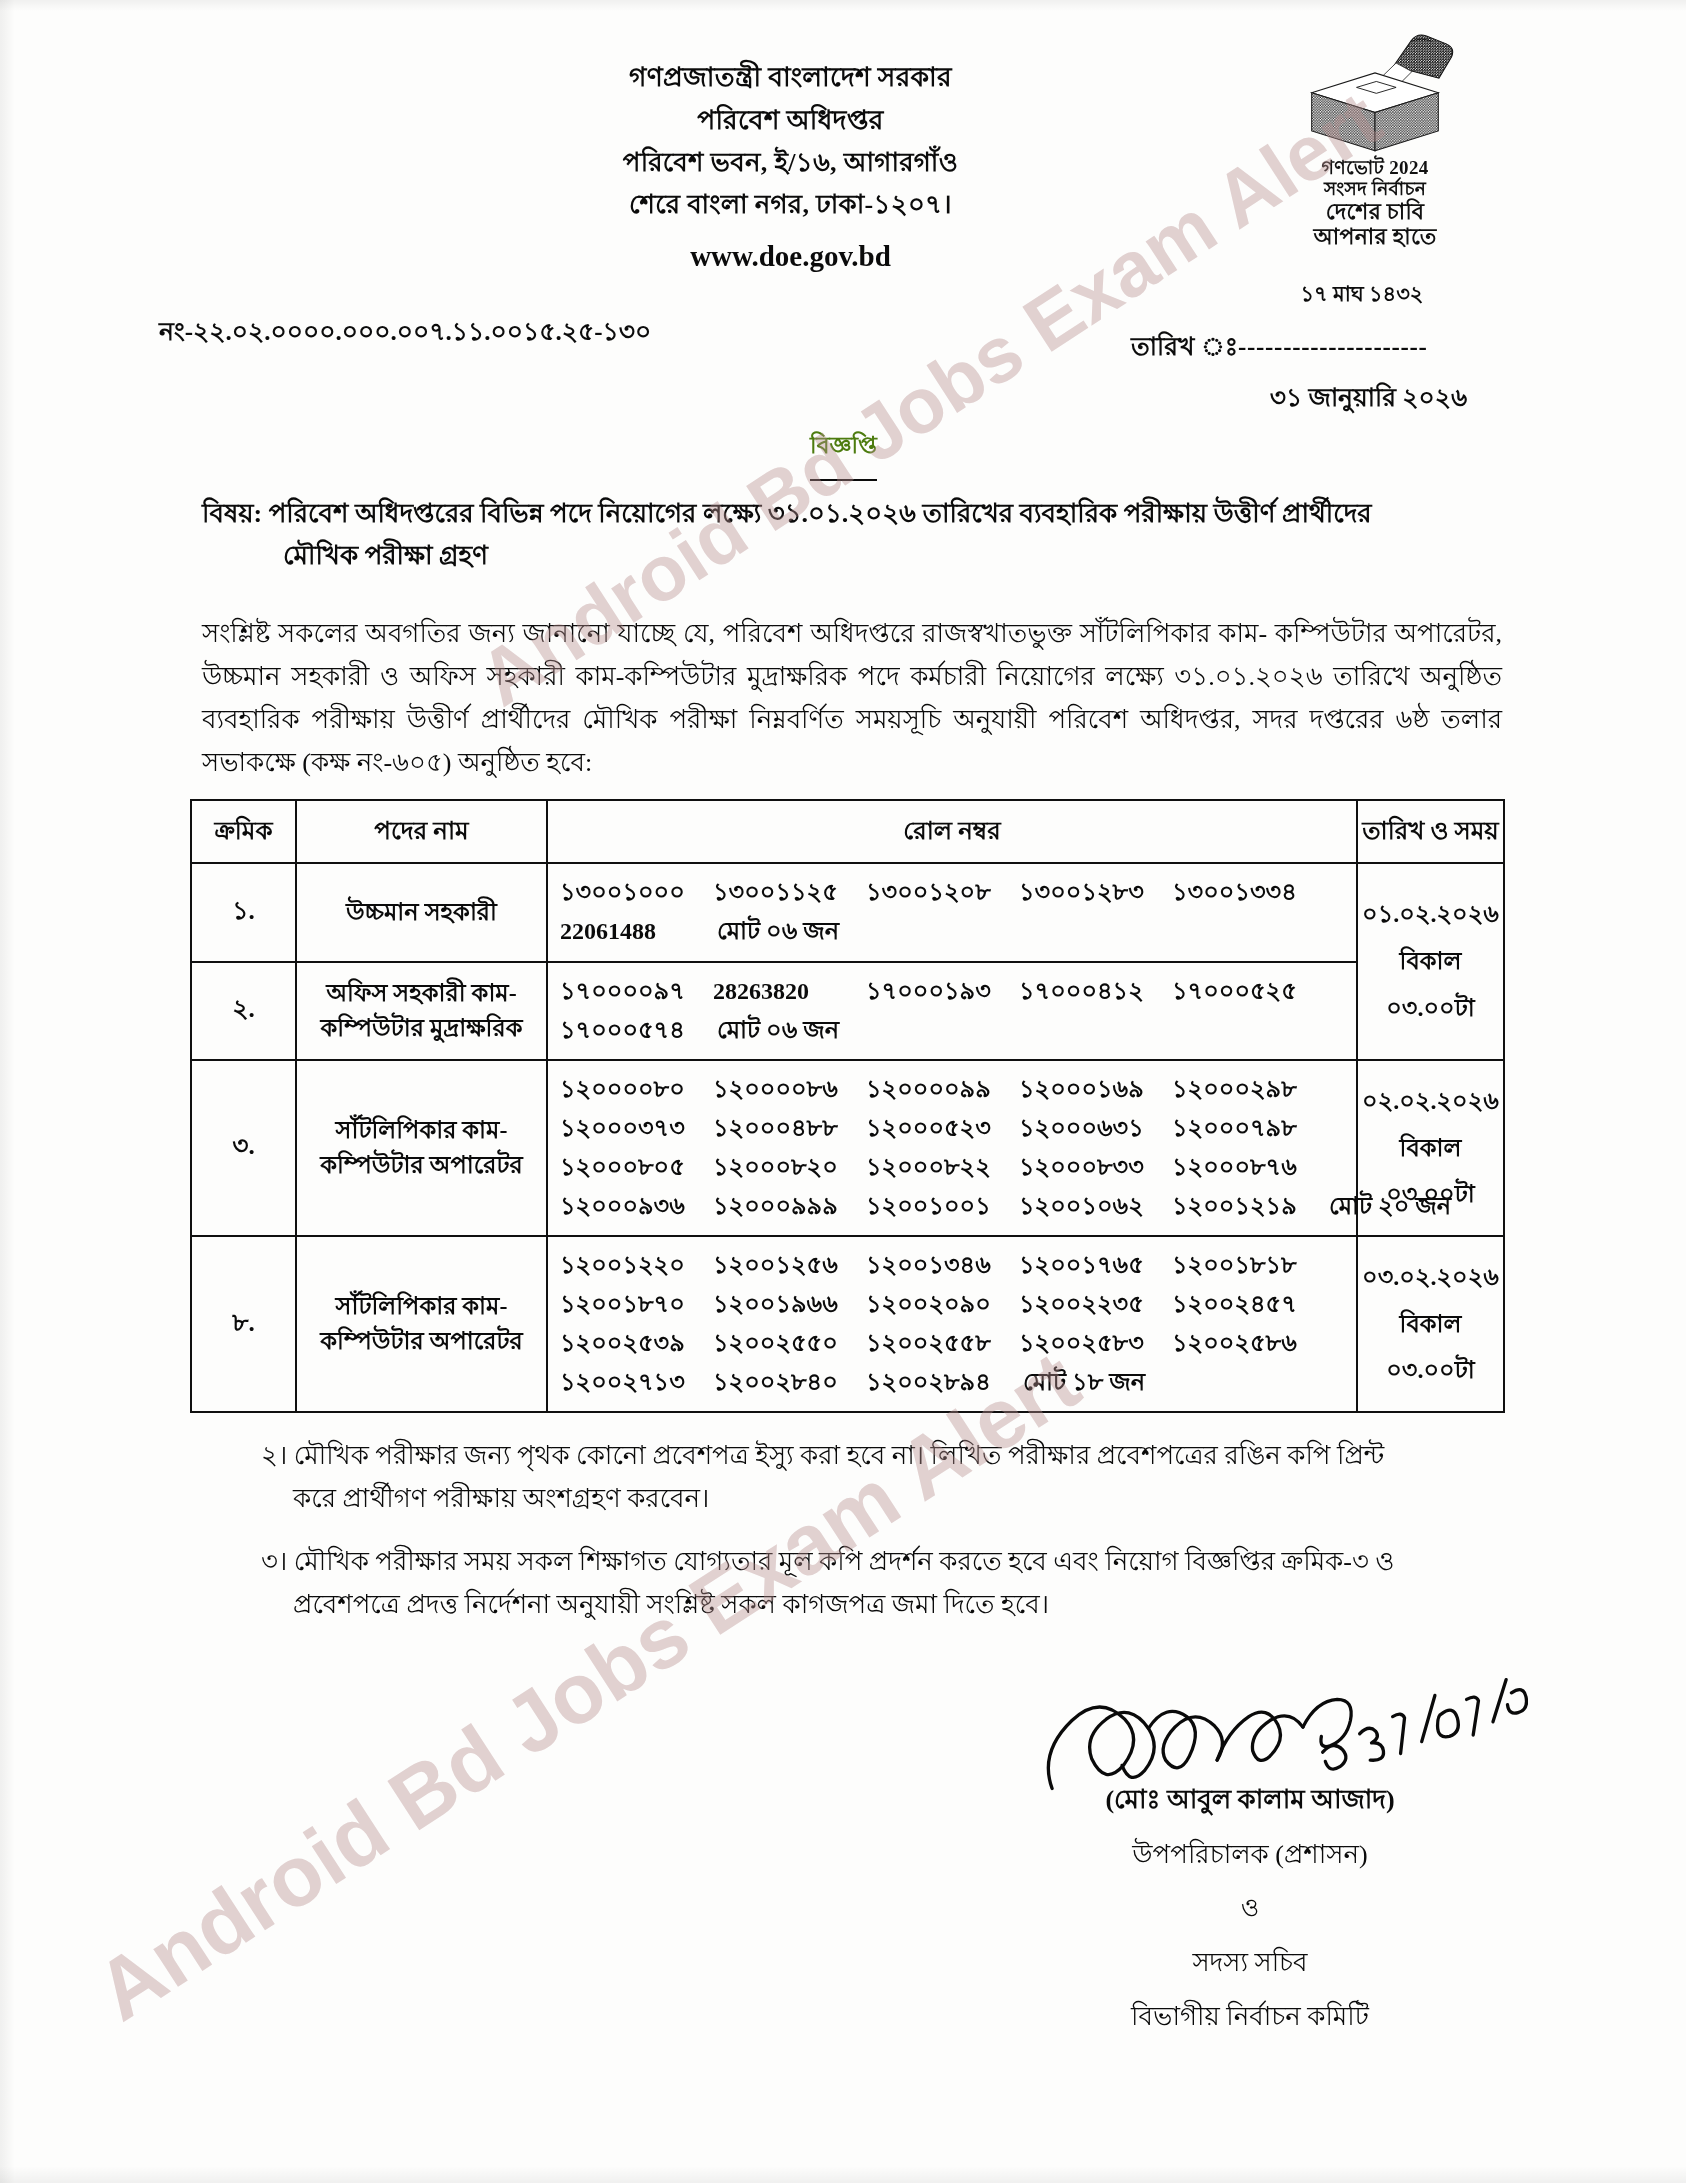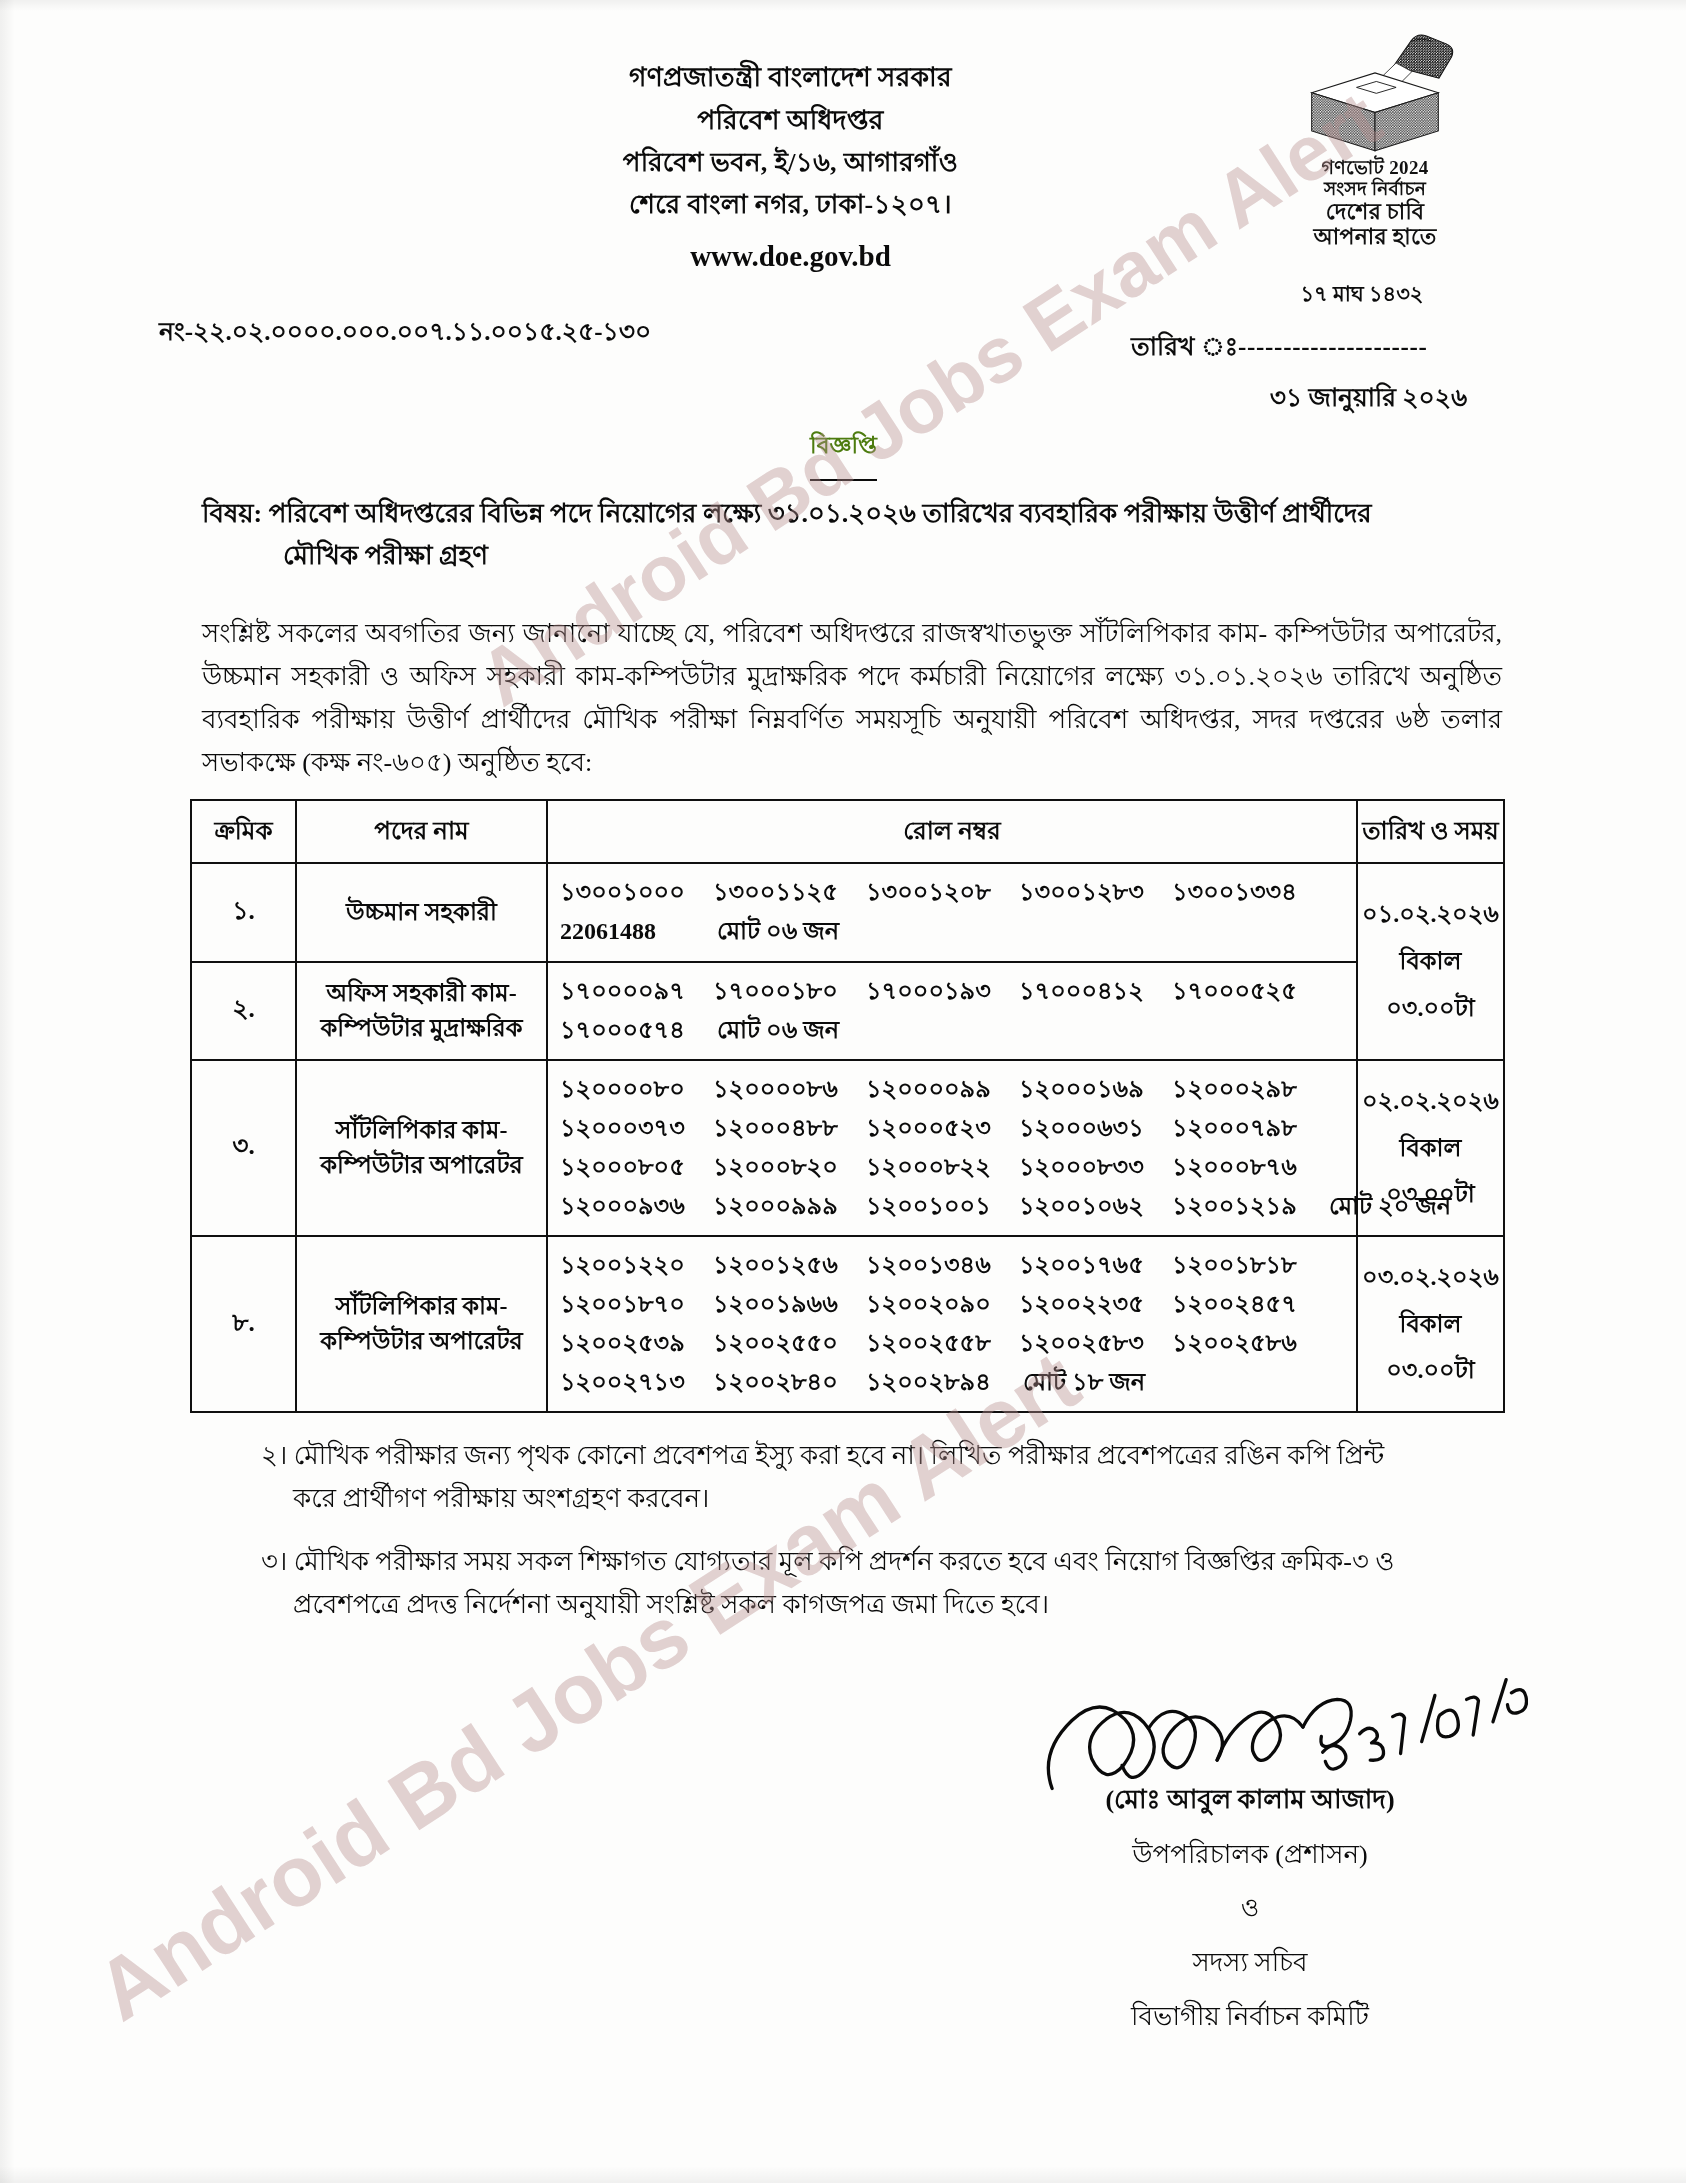--- a/index.html
+++ b/index.html
@@ -411,21 +411,21 @@
             </tr>
             <tr>
               <td class="c-sl">২.</td>
               <td class="c-post">
                 <div>অফিস সহকারী কাম-</div>
                 <div>কম্পিউটার মুদ্রাক্ষরিক</div>
               </td>
               <td class="c-roll">
                 <div class="roll-line">
                   <span class="rn">১৭০০০০৯৭</span>
-                  <span class="rn">১৭০০০১৮০</span>
+                  <span class="rn">28263820</span>
                   <span class="rn">১৭০০০১৯৩</span>
                   <span class="rn">১৭০০০৪১২</span>
                   <span class="rn">১৭০০০৫২৫</span>
                 </div>
                 <div class="roll-line">
                   <span class="rn">১৭০০০৫৭৪</span>
                   <span class="total">মোট ০৬ জন</span>
                 </div>
               </td>
             </tr>

